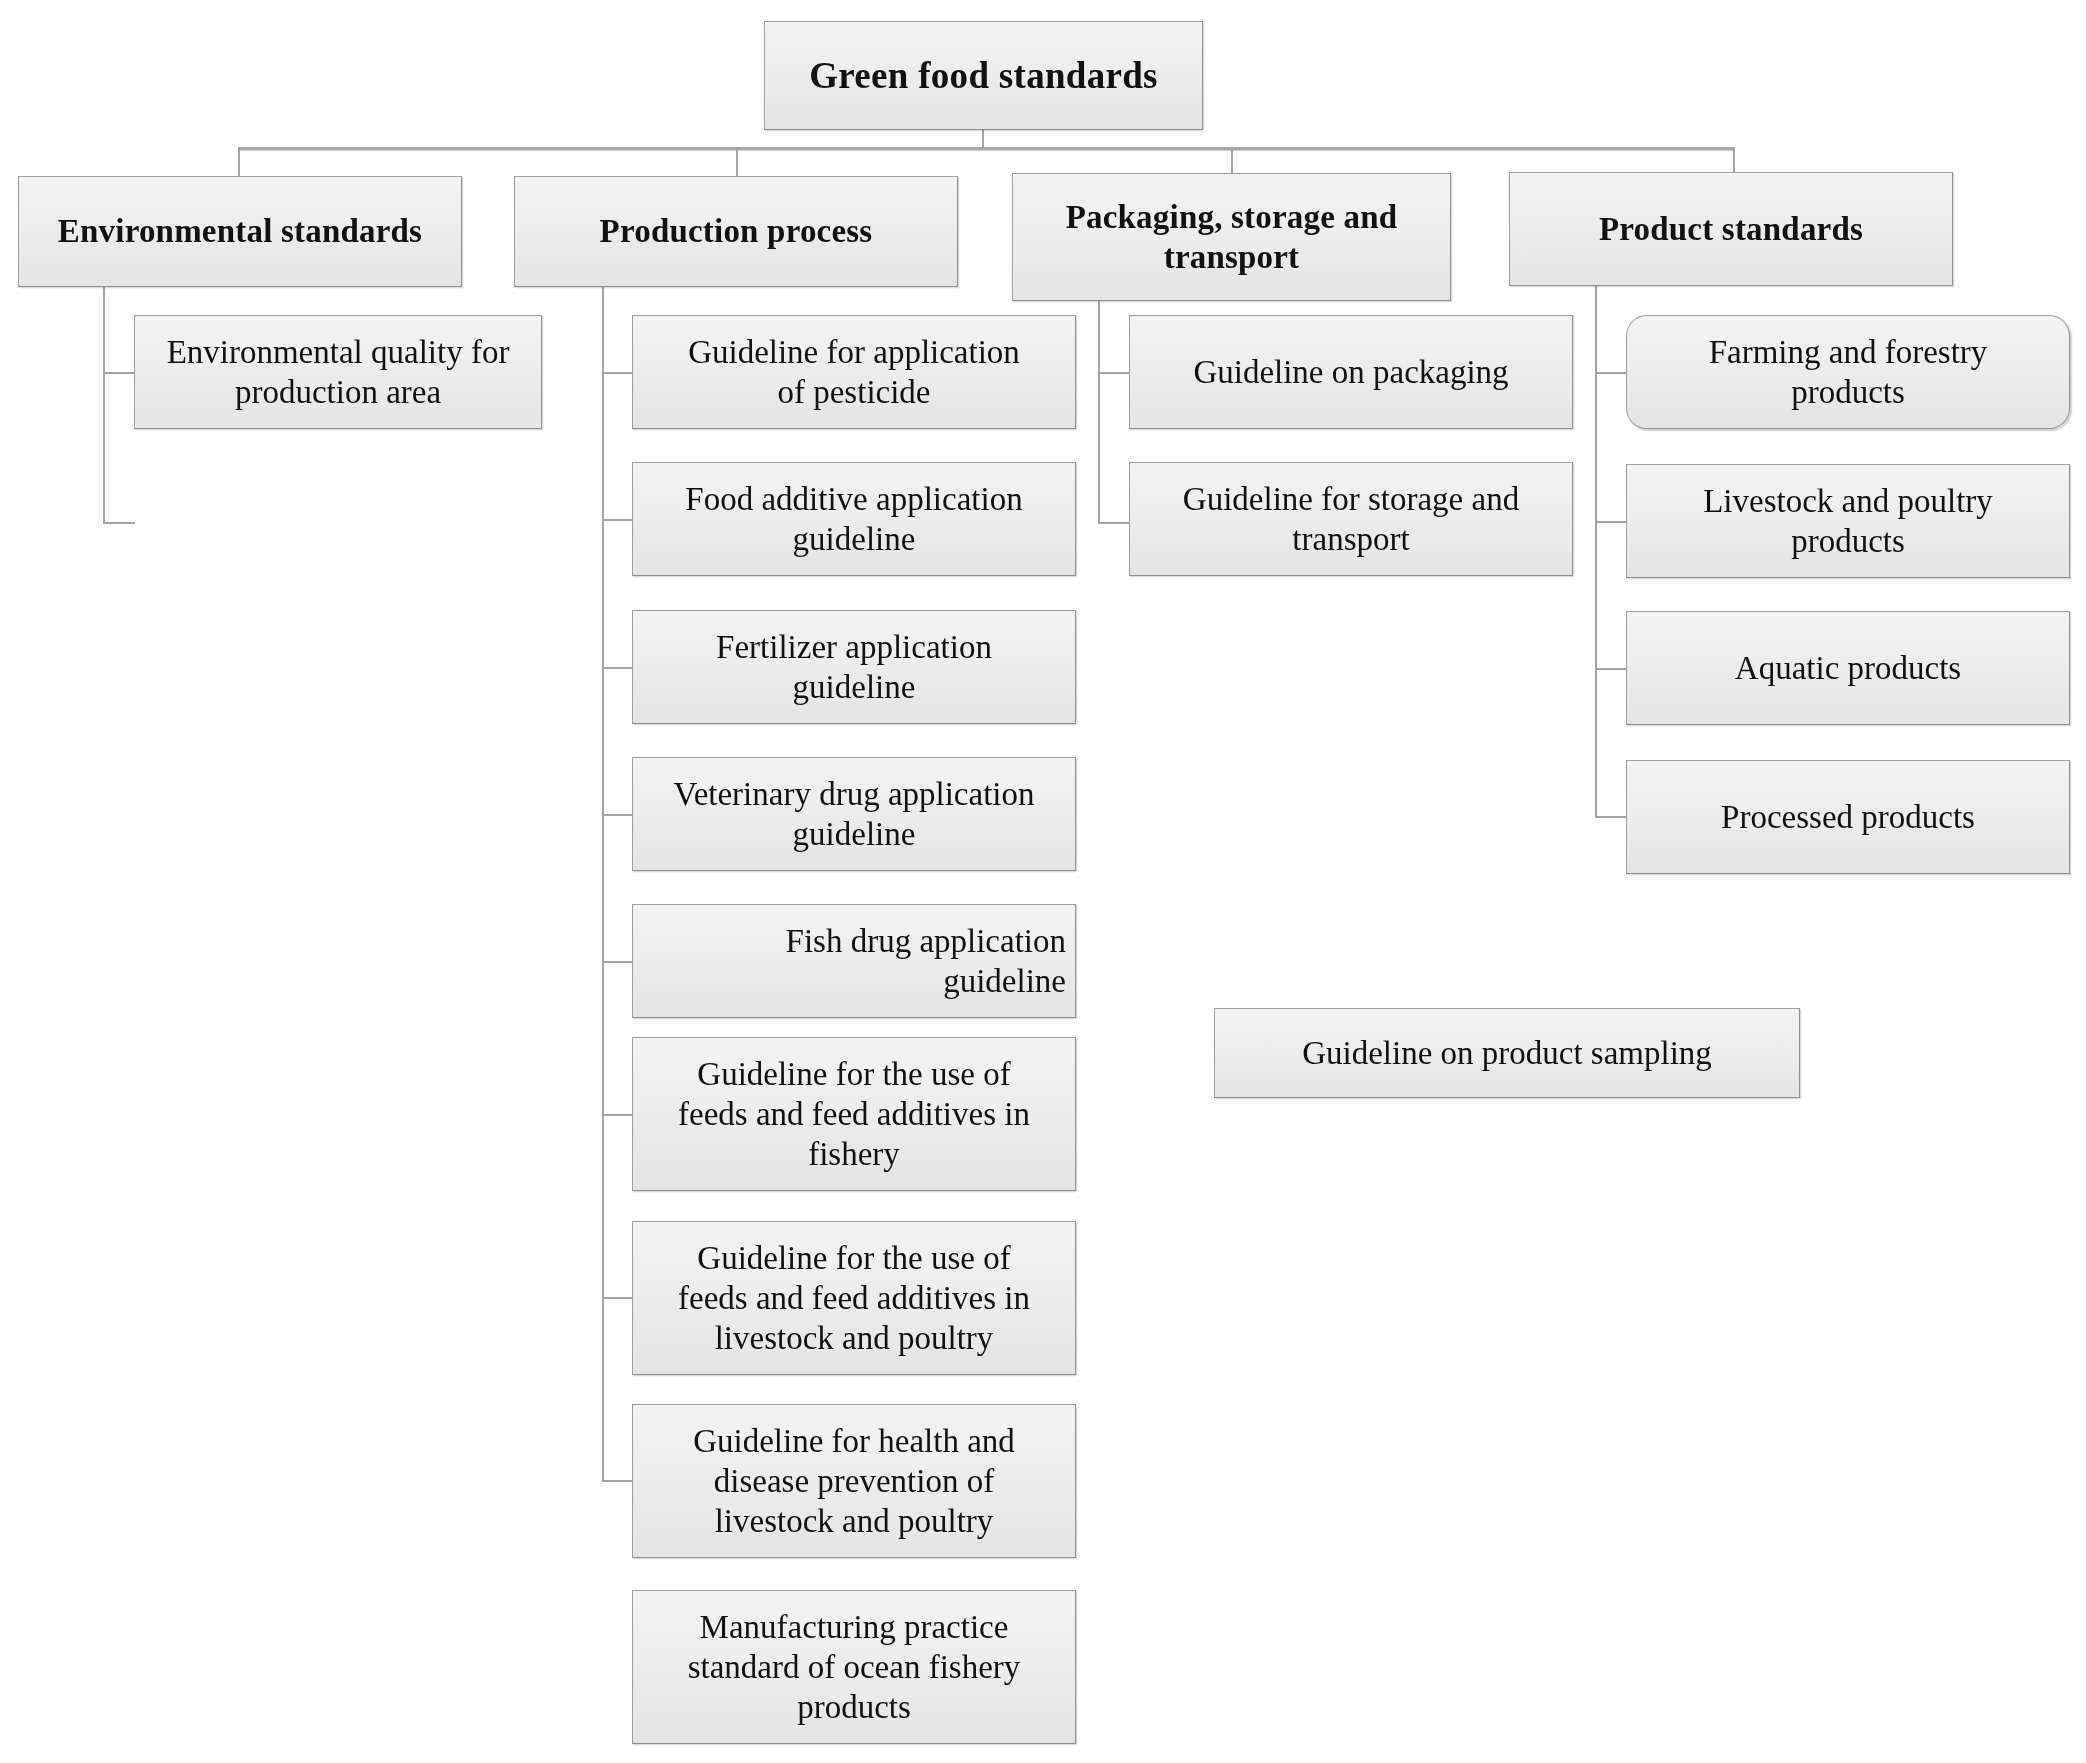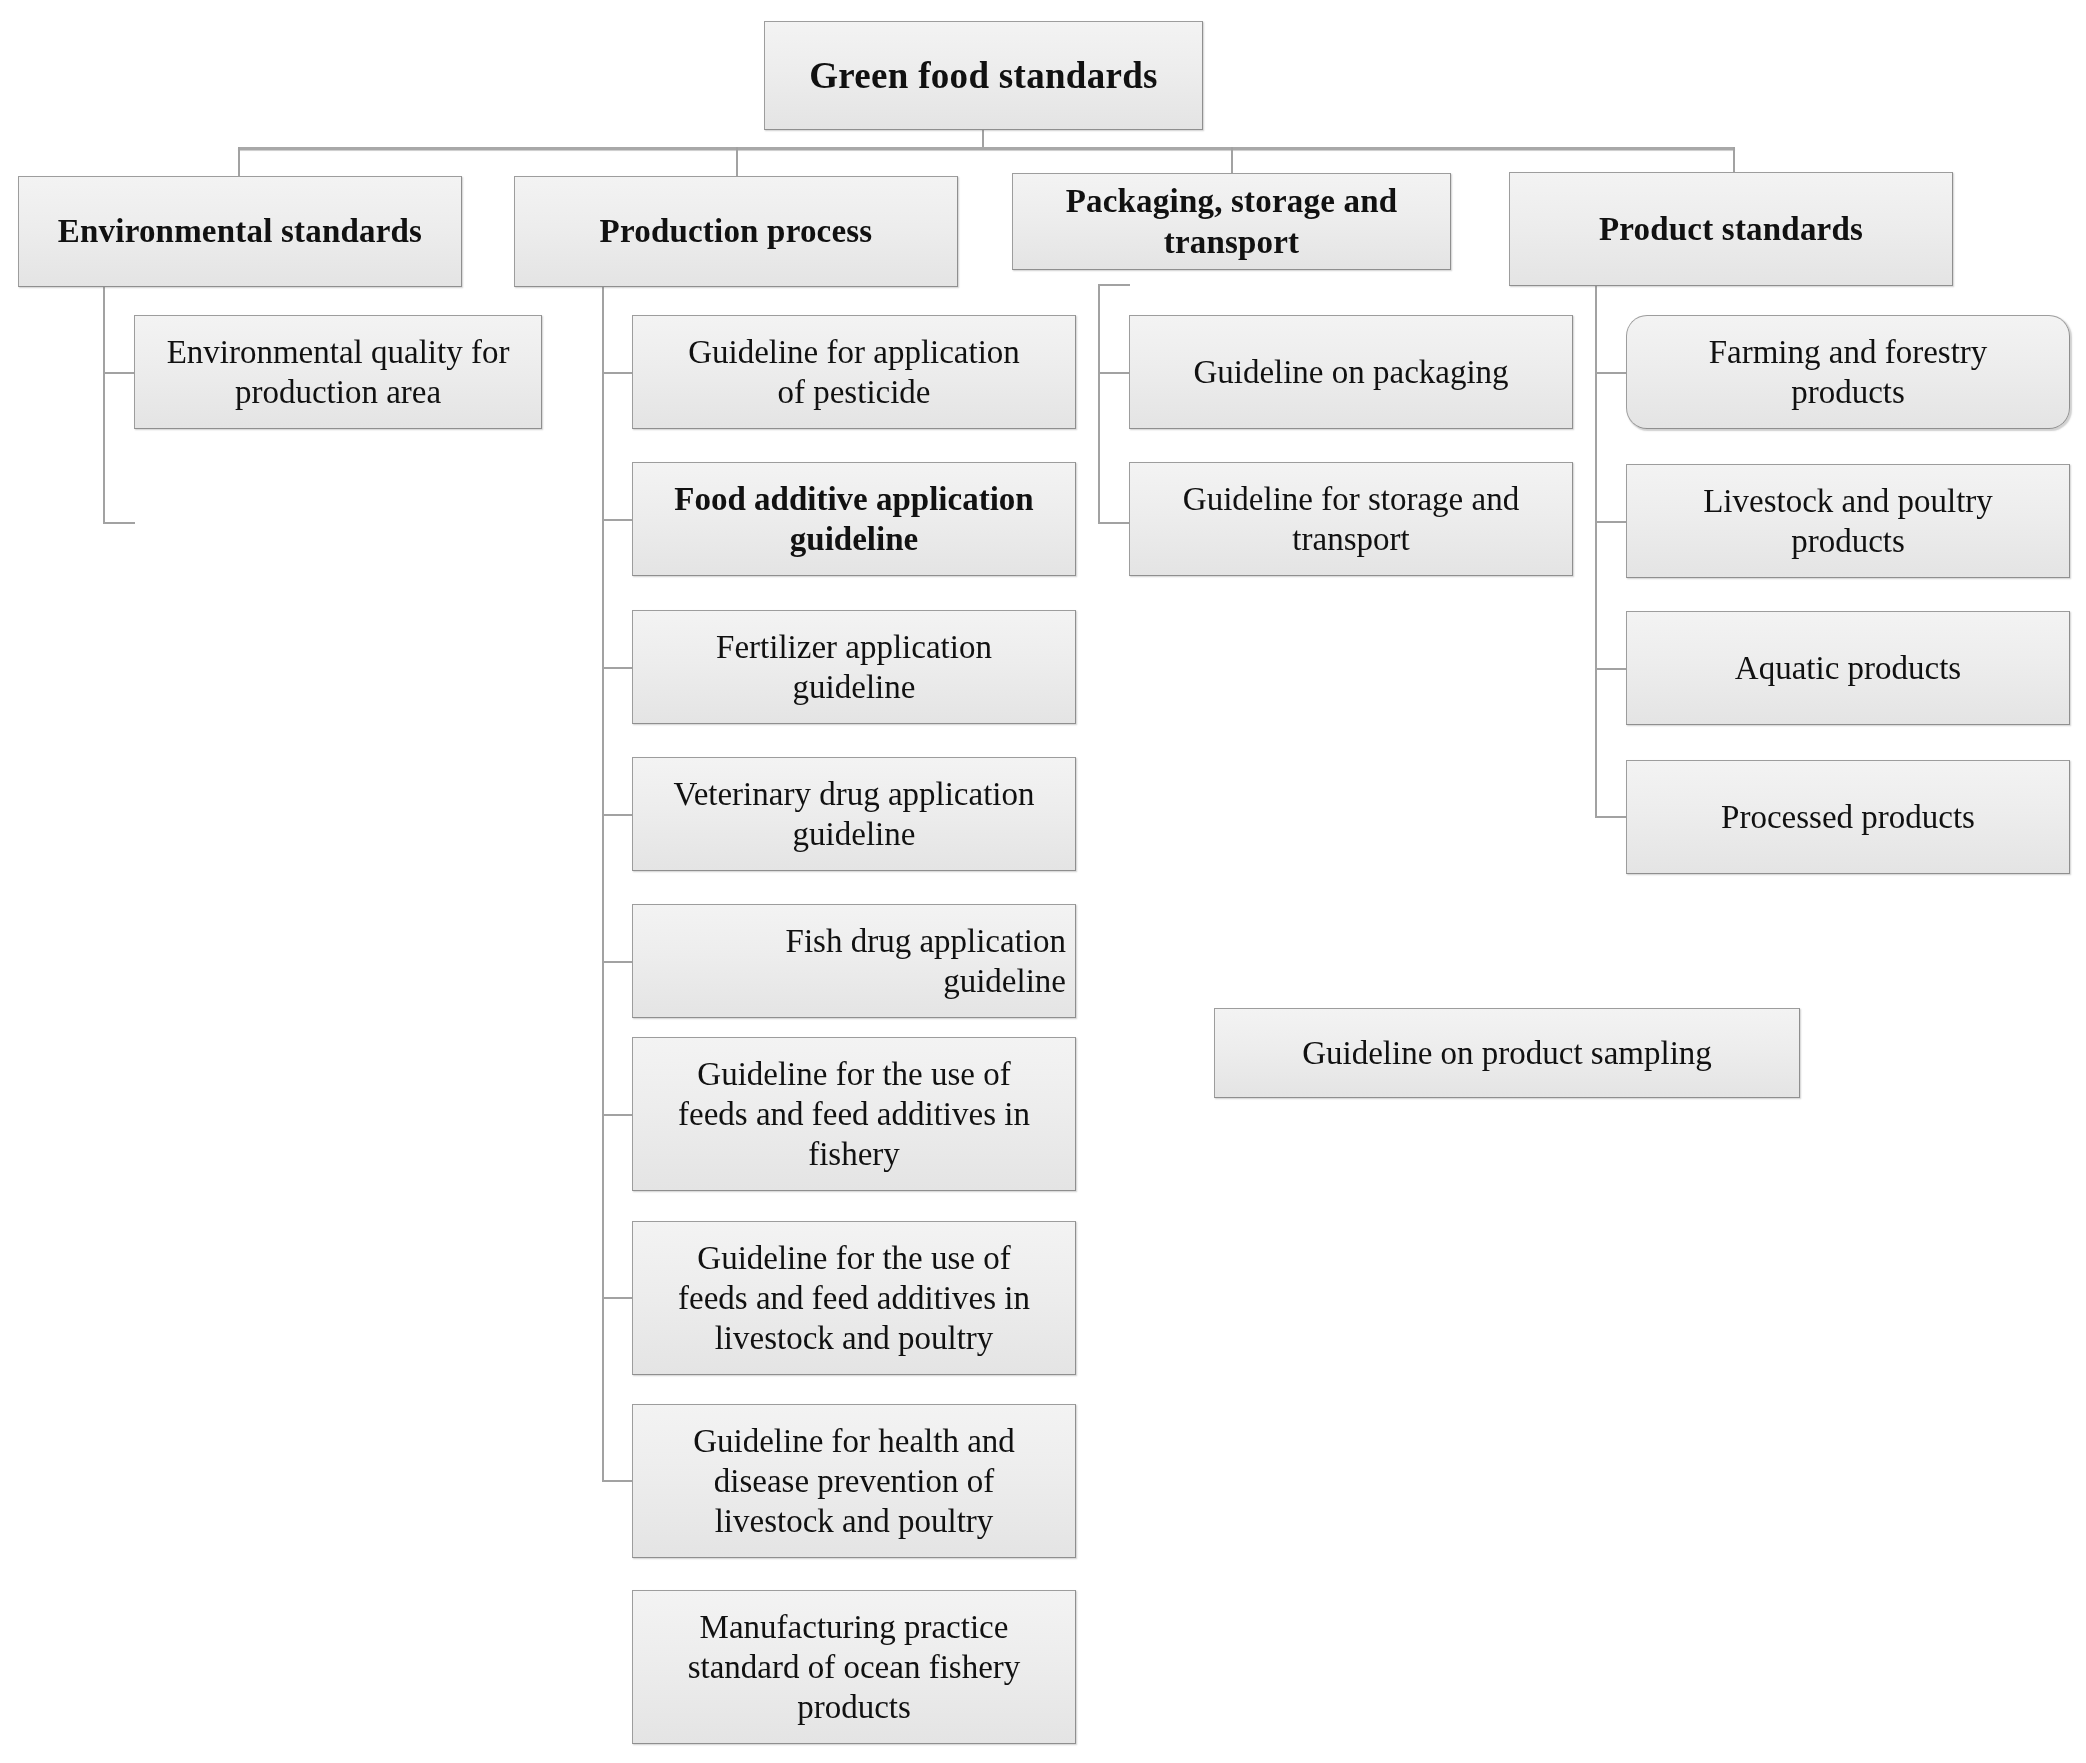--- a/index.html
+++ b/index.html
@@ -37,21 +37,21 @@
   }
   .node .label {
     display: block;
     width: 100%;
     white-space: pre-line;
   }
 
   .lvl0 { font-weight: bold; font-size: 37px; letter-spacing: 0.3px; }
   .lvl1 { font-weight: bold; font-size: 33px; letter-spacing: 0.2px; }
   .lvl2 { font-weight: normal; font-size: 33px; }
-  .lvl2.semi { font-weight: bold; }
+  .lvl2.semi { font-weight: normal; }
 
   
   .conn {
     position: absolute;
     background: #a2a2a2;
   }
   .conn.h { height: 1.9px; }
   .conn.v { width: 1.9px; }
   .conn.thick { height: 2.6px; background: #a8a8a8; box-shadow: 0 1.3px 0.6px rgba(150,150,150,0.45); }
 </style>
@@ -102,21 +102,21 @@
   </div>
 
   <div class="node lvl1" style="left:18px; top:176px; width:444px; height:111px;">
     <span class="label">Environmental standards</span>
   </div>
 
   <div class="node lvl1" style="left:514px; top:176px; width:444px; height:111px;">
     <span class="label">Production process</span>
   </div>
 
-  <div class="node lvl1" style="left:1012px; top:173px; width:439px; height:97px;">
+  <div class="node lvl1" style="left:1012px; top:173px; width:439px; height:128px;">
     <span class="label">Packaging, storage and
 transport</span>
   </div>
 
   <div class="node lvl1" style="left:1509px; top:172px; width:444px; height:114px;">
     <span class="label">Product standards</span>
   </div>
 
   <div class="node lvl2" style="left:134px; top:315px; width:408px; height:114px;">
     <span class="label">Environmental quality for

